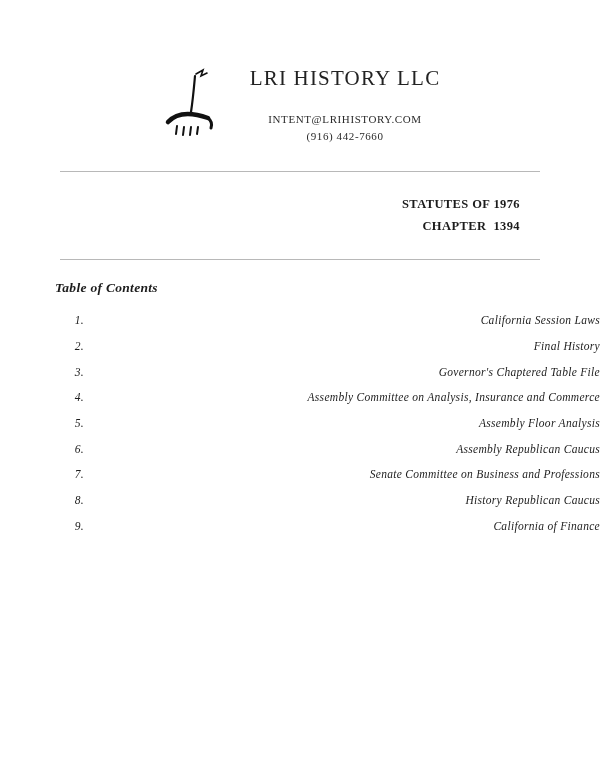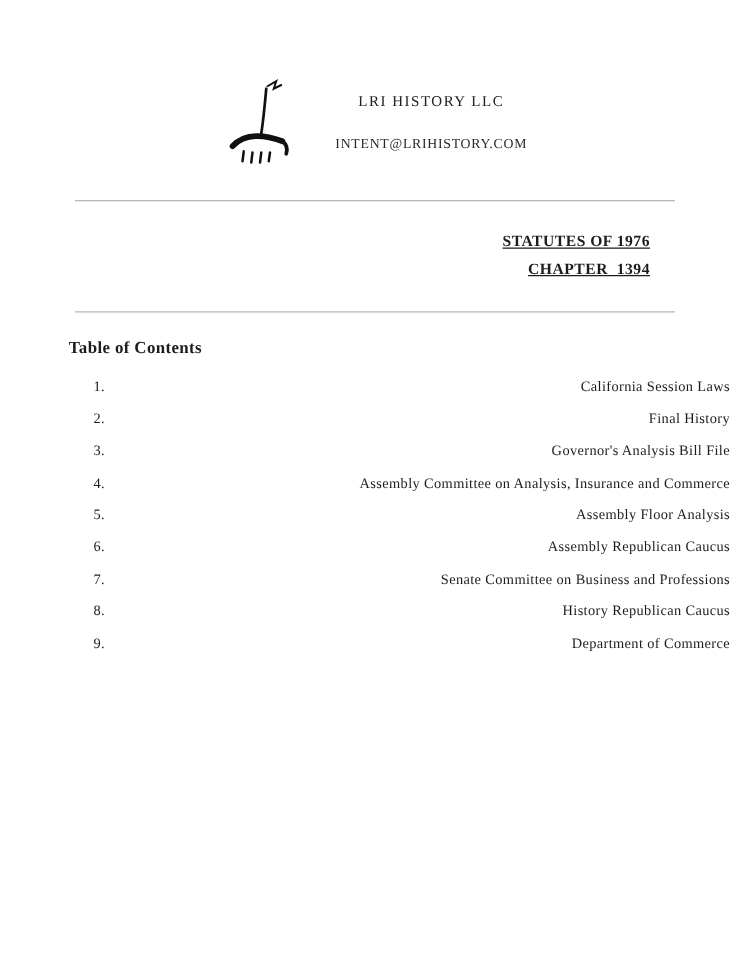--- a/index.html
+++ b/index.html
@@ -31,21 +31,21 @@
   .logo {
     width: 60px;
     height: 72px;
     flex: 0 0 auto;
   }
   .letterhead-text {
     text-align: center;
     line-height: 1.55;
   }
   .company-name {
-    font-size: 12px;
+    font-size: 21px;
     letter-spacing: 1.2px;
     color: #222;
     margin-bottom: 16px;
   }
   .contact-line {
     font-size: 11px;
     letter-spacing: 0.6px;
     color: #2a2a2a;
   }
 
@@ -54,33 +54,33 @@
     border-top: 1px solid #b8b8b8;
     margin: 0 60px;
   }
   .rule-top { margin-top: 26px; }
   .rule-bottom { margin-top: 22px; }
 
   
   .reference {
     text-align: right;
     padding: 22px 80px 0 0;
-    text-decoration: underline;
   }
   .reference-line {
     font-weight: bold;
     font-size: 12.5px;
     letter-spacing: 0.4px;
     line-height: 1.75;
     white-space: pre-wrap;
   }
 
   
   .toc {
-    padding: 20px 16px 0 55px;
+    padding: 20px 0 0 55px;
+    font-style: italic;
   }
   .toc-title {
     font-weight: bold;
     font-size: 13.5px;
     letter-spacing: 0.3px;
     margin: 0 0 18px 0;
   }
   .toc-list {
     list-style: none;
     margin: 0;
@@ -126,20 +126,21 @@
           <path d="M17 59 l-1 8" stroke-width="2"></path>
           <path d="M24 60 l-1 8" stroke-width="2"></path>
           <path d="M31 60 l-1 8" stroke-width="2"></path>
           <path d="M38 60 l-1 7" stroke-width="2"></path>
         </g>
       </svg>
     </span>
     <div class="letterhead-text">
       <div class="company-name">LRI HISTORY LLC</div>
       <div class="contact-line">INTENT@LRIHISTORY.COM</div>
+      <div class="contact-line">(916) 442-7660</div>
     </div>
   </div>
 
   <hr class="rule rule-top">
 
   <div class="reference">
     <div class="reference-line">STATUTES OF 1976</div>
     <div class="reference-line">CHAPTER  1394</div>
   </div>
 
@@ -151,21 +152,21 @@
       <li class="toc-item">
         <span class="toc-num">1.</span>
         <span class="toc-label">California Session Laws</span>
       </li>
       <li class="toc-item">
         <span class="toc-num">2.</span>
         <span class="toc-label">Final History</span>
       </li>
       <li class="toc-item">
         <span class="toc-num">3.</span>
-        <span class="toc-label">Governor's Analysis Bill File</span>
+        <span class="toc-label">Governor's Chaptered Table File</span>
       </li>
       <li class="toc-item">
         <span class="toc-num">4.</span>
         <span class="toc-label">Assembly Committee on Analysis, Insurance and Commerce</span>
       </li>
       <li class="toc-item">
         <span class="toc-num">5.</span>
         <span class="toc-label">Assembly Floor Analysis</span>
       </li>
       <li class="toc-item">
@@ -175,18 +176,18 @@
       <li class="toc-item">
         <span class="toc-num">7.</span>
         <span class="toc-label">Senate Committee on Business and Professions</span>
       </li>
       <li class="toc-item">
         <span class="toc-num">8.</span>
         <span class="toc-label">History Republican Caucus</span>
       </li>
       <li class="toc-item">
         <span class="toc-num">9.</span>
-        <span class="toc-label">Department of Commerce</span>
+        <span class="toc-label">California of Finance</span>
       </li>
     </ol>
   </div>
 
 </div>
 
 </body></html>

